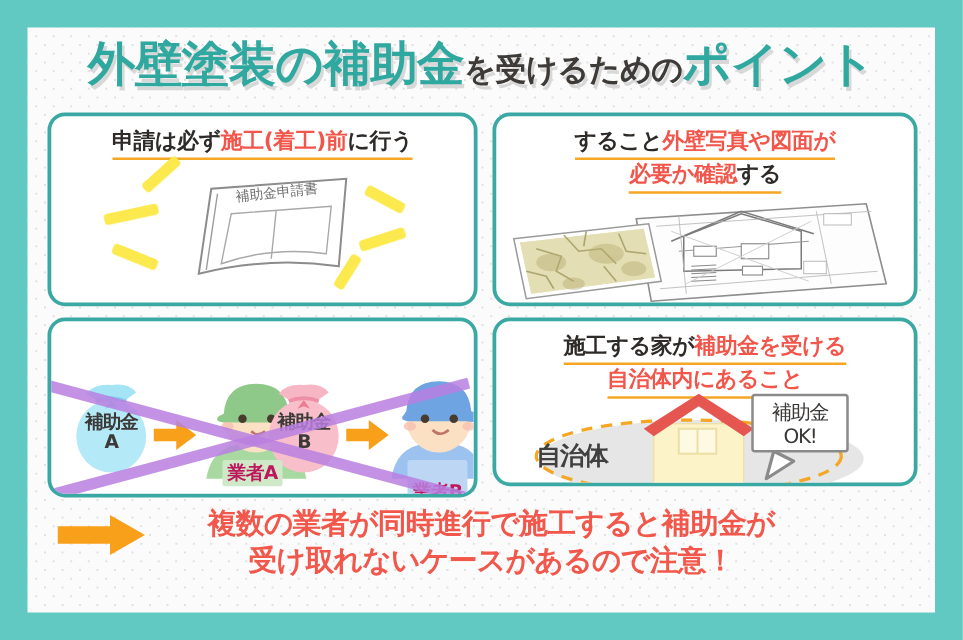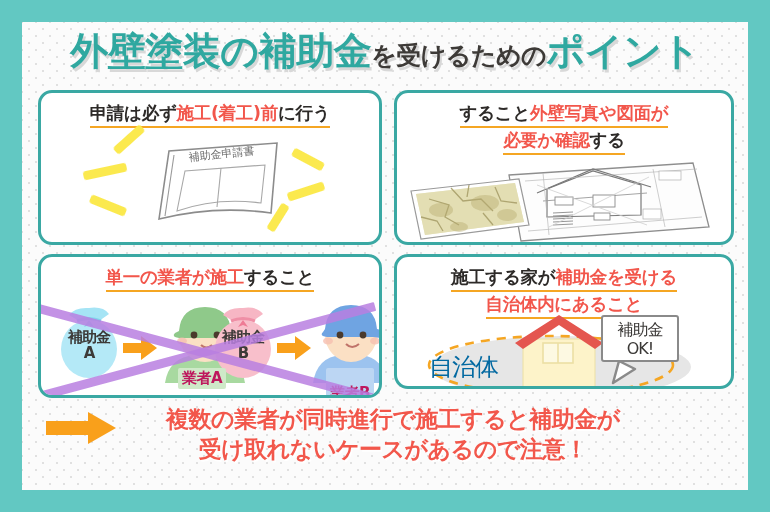--- a/index.html
+++ b/index.html
@@ -117,23 +117,23 @@
     height: 9px;
     background: #b97fe0;
     border-radius: 1px;
     opacity: .85;
   }
 
   
   #art4 { top: 52px; height: 92px; }
   .muni-label {
     position: absolute;
-    font-size: 24px;
-    font-weight: normal;
-    color: #0369a1;
+    font-size: 20px;
+    font-weight: bold;
+    color: #404040;
     letter-spacing: -1px;
   }
   .bubble {
     position: absolute;
     background: #fff;
     border: 2.5px solid #8a8a8a;
     border-radius: 3px;
     text-align: center;
     font-size: 16px;
     line-height: 19px;
@@ -253,25 +253,20 @@
               <ellipse cx="88" cy="48" rx="14" ry="8"></ellipse>
               <ellipse cx="110" cy="60" rx="10" ry="6"></ellipse>
               <ellipse cx="62" cy="72" rx="9" ry="5"></ellipse>
             </g>
           </g>
         </svg>
       </div>
     </div>
 
     <div class="card" id="card3">
-      <div class="card-head">
-        <span class="ul">
-          <span class="red">単一の業者が施工</span><span>すること</span>
-        </span>
-      </div>
 
       <div class="art" id="art3">
 
         <svg width="338" height="110" viewBox="0 0 338 110" style="position:absolute;left:0;top:0;">
 
           <g>
             <path d="M28 28 Q34 20 48 21 Q62 19 68 27 L58 34 L38 34 Z" fill="#a5e4f5"></path>
             <ellipse cx="48" cy="62" rx="28" ry="29" fill="#b4e9f7"></ellipse>
             <path d="M36 34 Q48 29 60 34" stroke="#7fd4ec" stroke-width="3" fill="none"></path>
             <path d="M48 33 l-5 7 l5 -2 l5 2 z" fill="#7fd4ec"></path>

